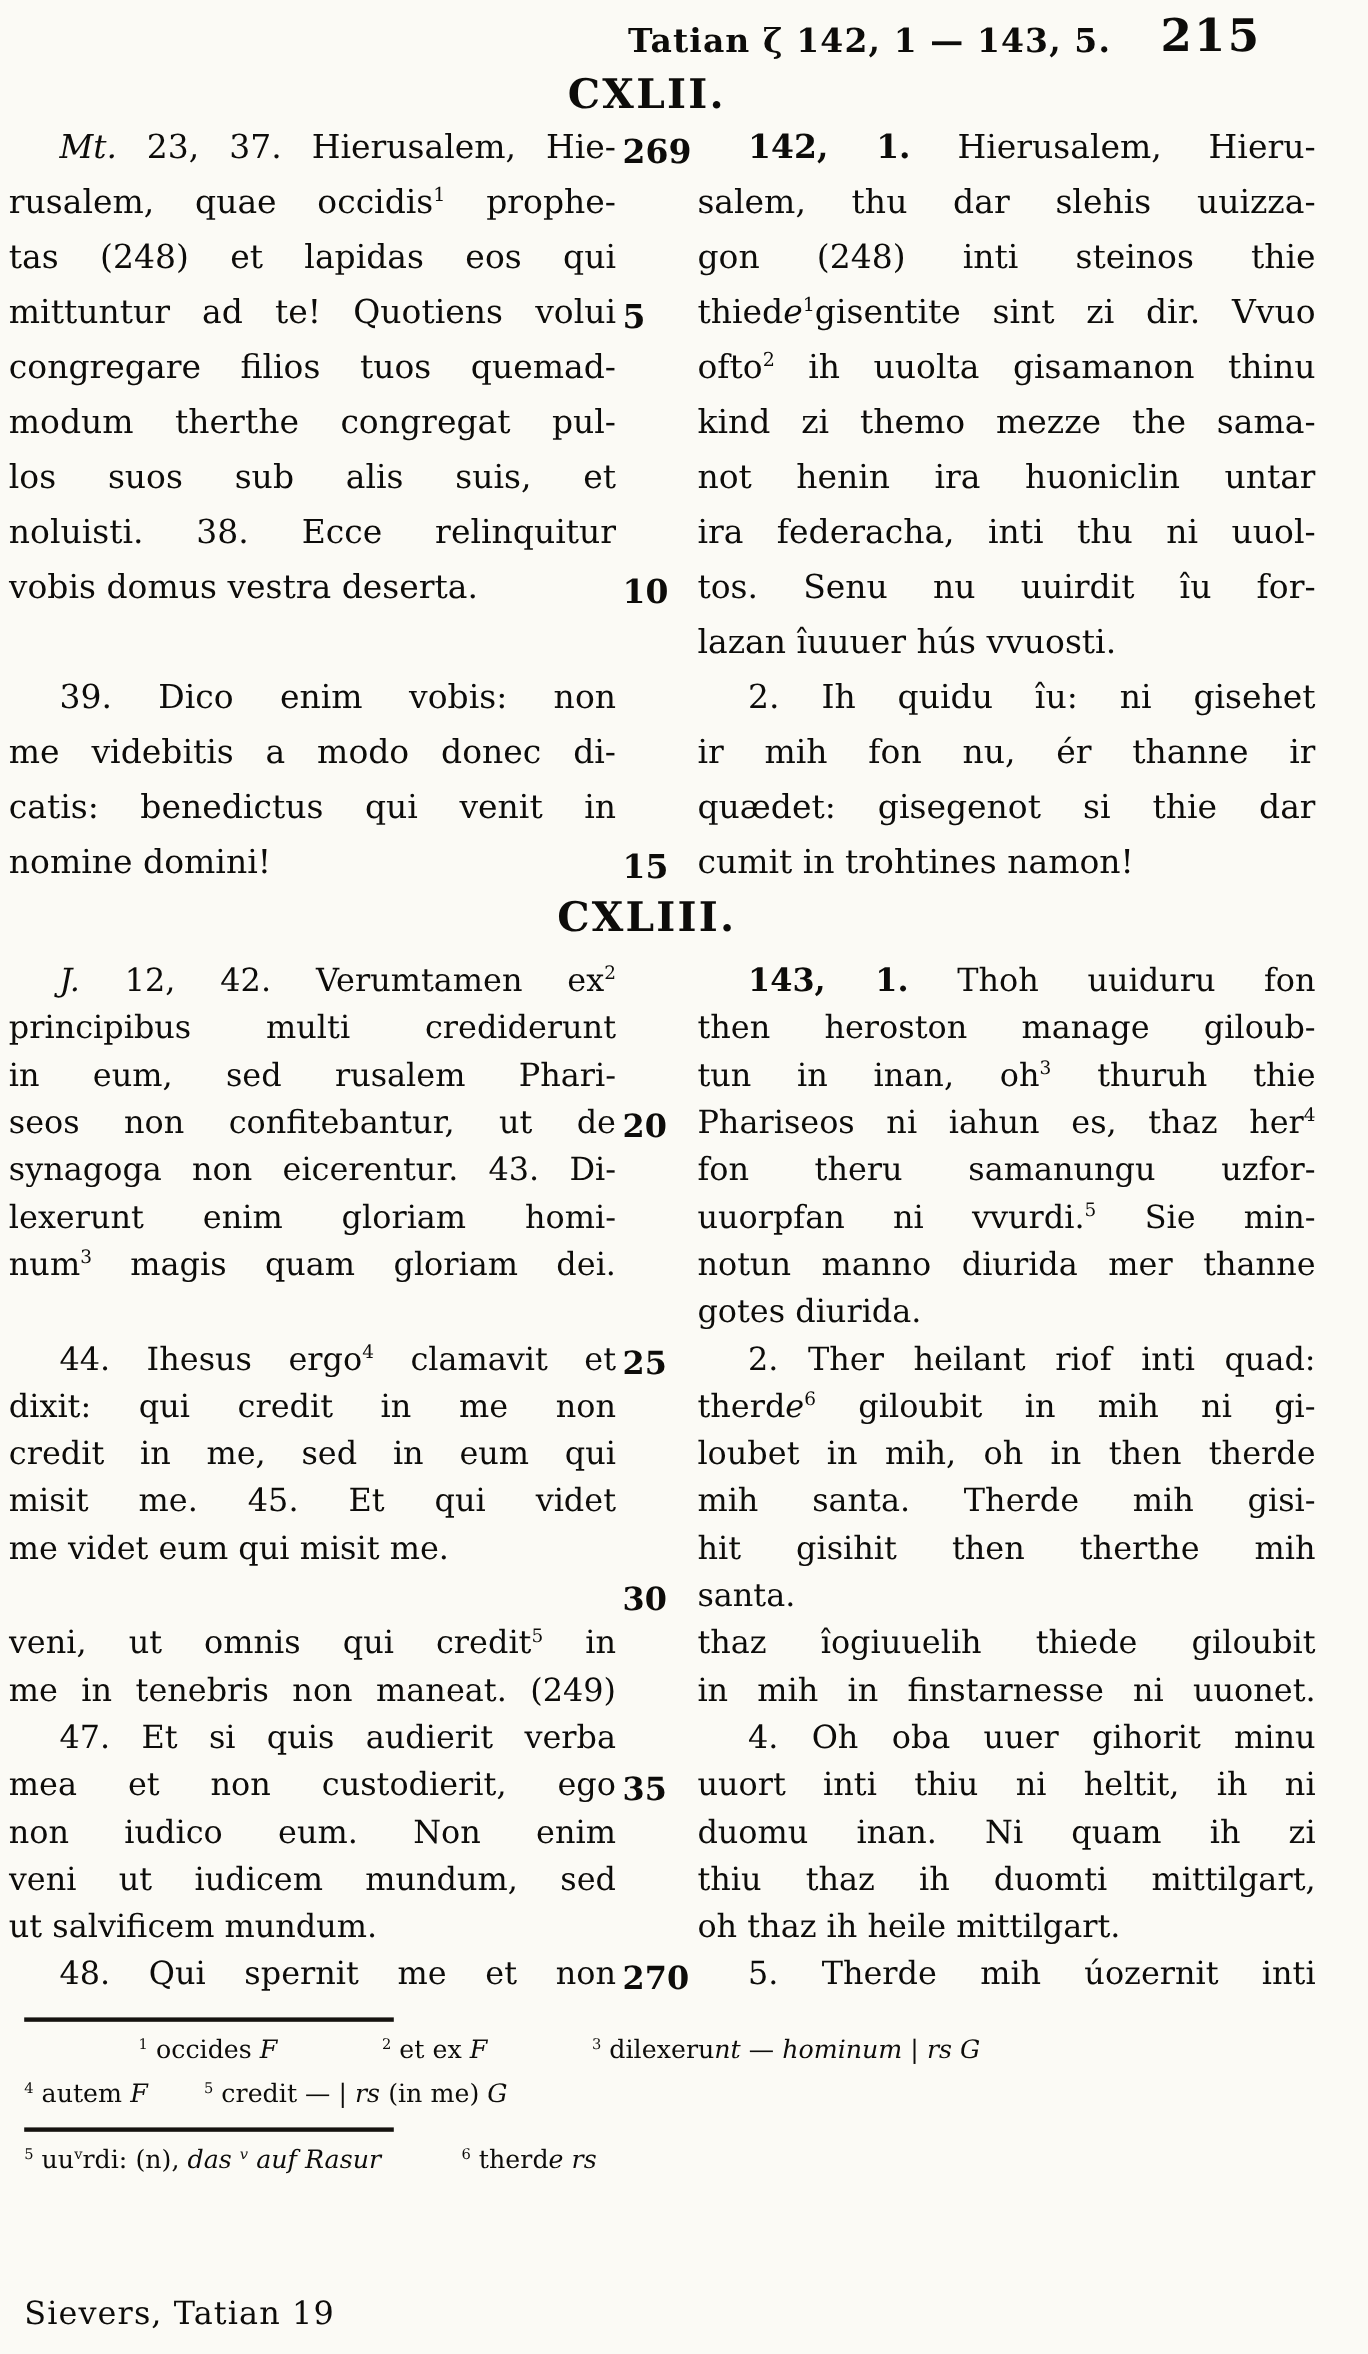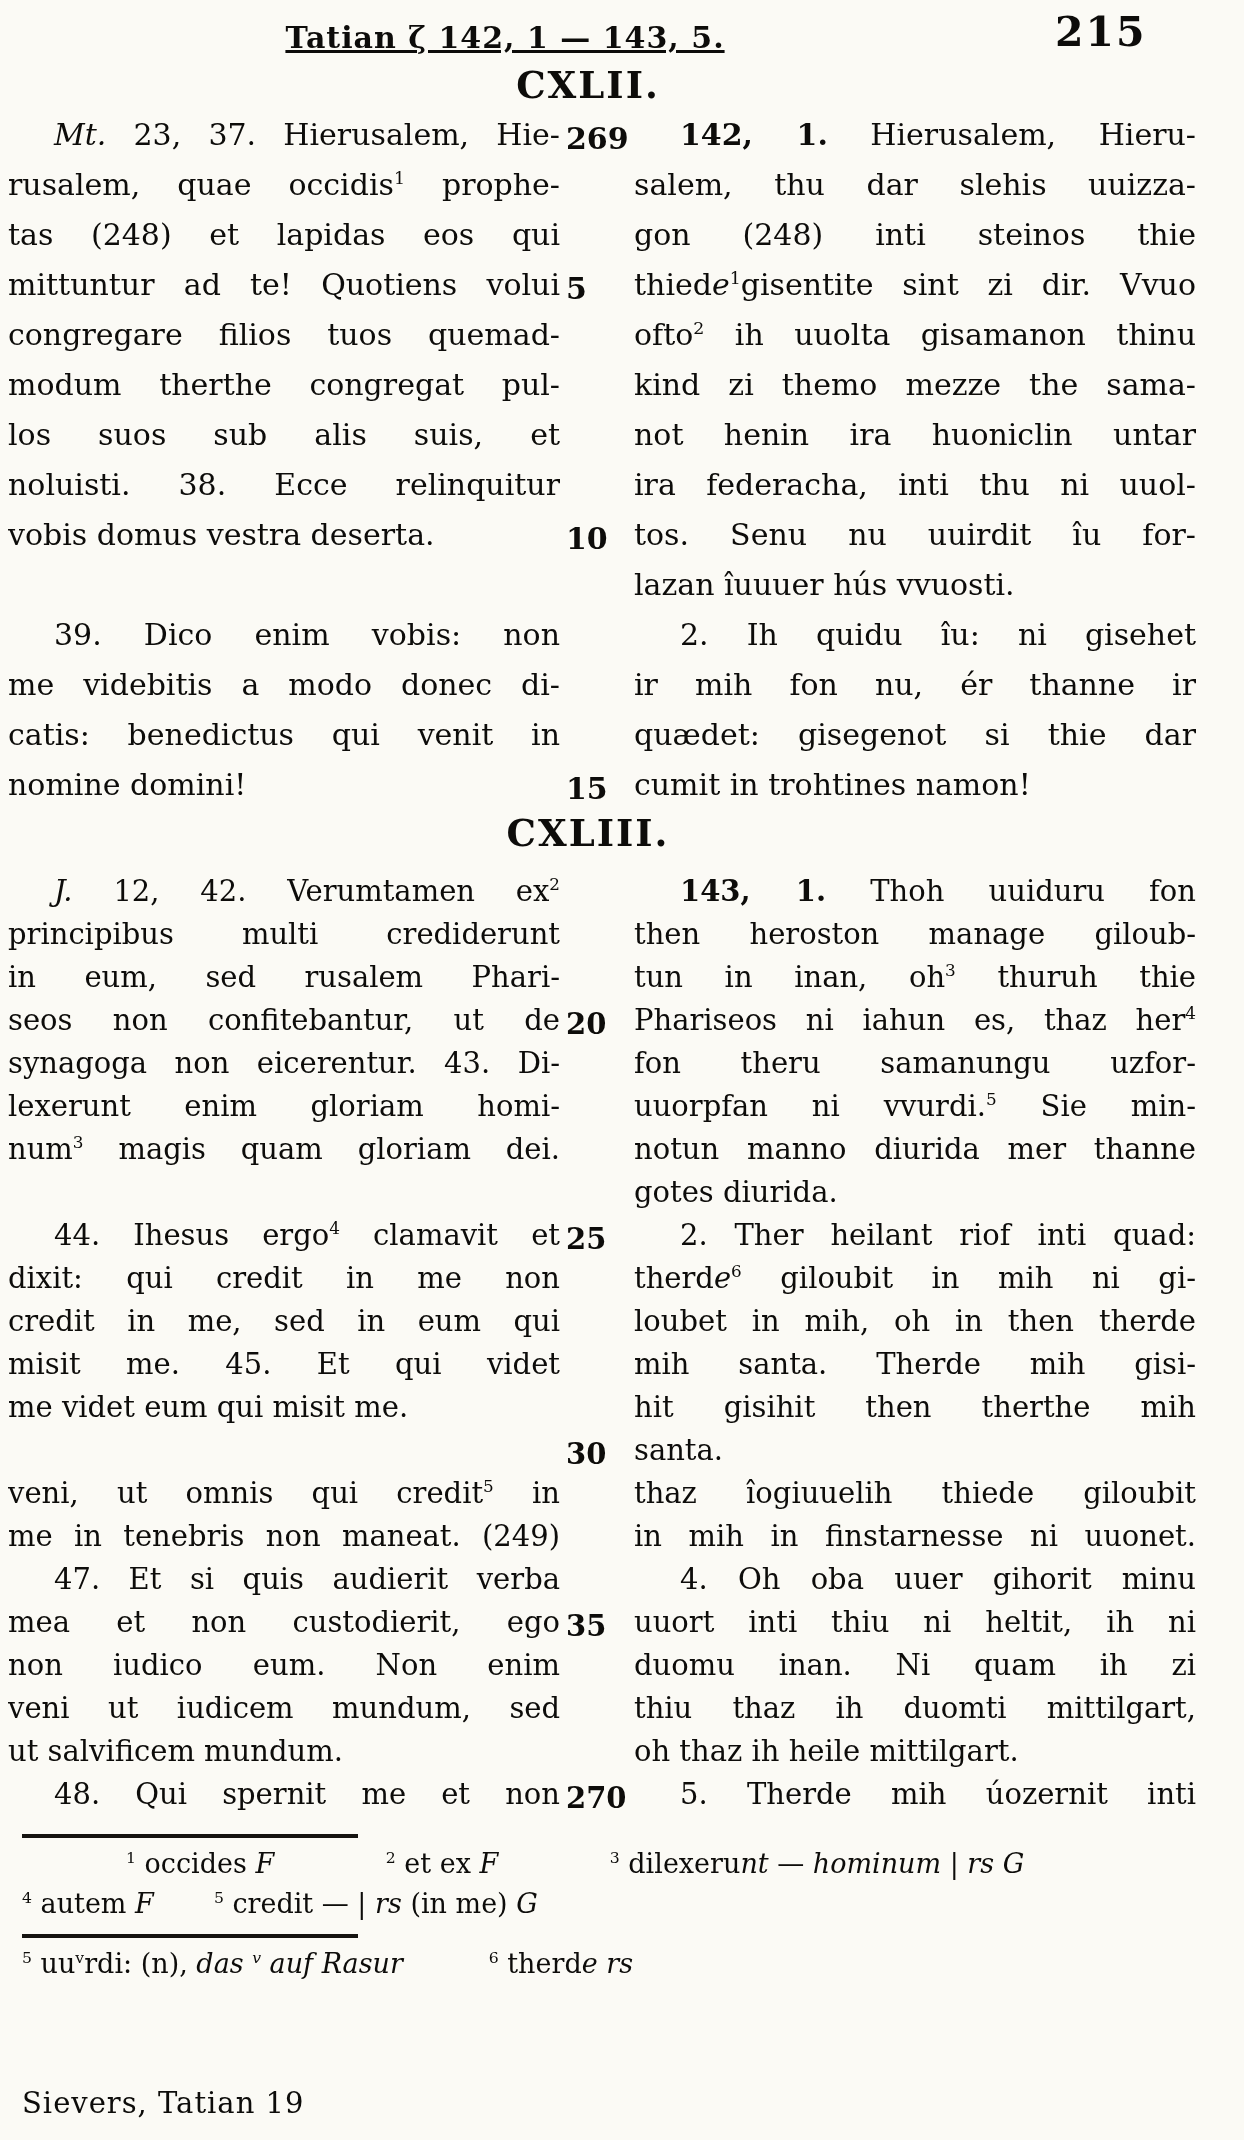--- a/index.html
+++ b/index.html
@@ -6,22 +6,22 @@
   body{
     width:1244px;height:2140px;position:relative;overflow:hidden;
     background:#fbfaf5;color:#0d0c0a;
     font-family:"DejaVu Serif", serif;
     -webkit-font-smoothing:antialiased;
   }
   .it{font-style:italic}
   .bd{font-weight:bold}
   sup{font-size:58%;line-height:0;vertical-align:super;letter-spacing:0}
   .header-title{
-    position:absolute;top:20px;left:0;width:1010px;text-align:center;
-    font-size:30px;font-weight:bold;letter-spacing:1px;text-decoration:underline;
+    position:absolute;top:20px;left:0;width:1010px;text-align:right;
+    font-size:30px;font-weight:bold;letter-spacing:1px;
   }
   .page-num{
     position:absolute;top:8px;left:1055px;font-size:41px;font-weight:bold;letter-spacing:2px;
   }
   main{position:absolute;top:62px;left:8px;width:1188px}
   .sec-heading{
     width:1160px;text-align:center;font-size:37px;font-weight:bold;
     letter-spacing:2px;line-height:46px;
   }
   .sec-heading.h2{margin-top:0;margin-bottom:14px}
@@ -38,21 +38,21 @@
   .s1 .gut{line-height:56px}
   .s2 .row{height:43px}
   .s2 .cell{line-height:43px;font-size:29px}
   .s2 .gut{line-height:48px}
   .j{text-align:justify;text-align-last:justify}
   .ind{text-indent:46px}
   .fn-rule{width:336px;height:4px;background:#151310;margin-left:14px}
   .fn-rule.r1{margin-top:18px}
   .fn-rule.r2{margin-top:10px}
   .fnblock{margin-top:6px;width:1188px;padding-left:14px;box-sizing:border-box}
-  .fnline{font-size:27px;line-height:40px;white-space:pre-wrap}
+  .fnline{font-size:23px;line-height:40px;white-space:pre-wrap}
   .fnline.find{text-indent:104px}
   .page-footer{
     position:absolute;left:22px;top:2086px;font-size:29px;letter-spacing:1px;
   }
 </style>
 </head>
 <body>
 
 <div class="header-title">Tatian ζ 142, 1 — 143, 5.</div>
 <div class="page-num">215</div>

